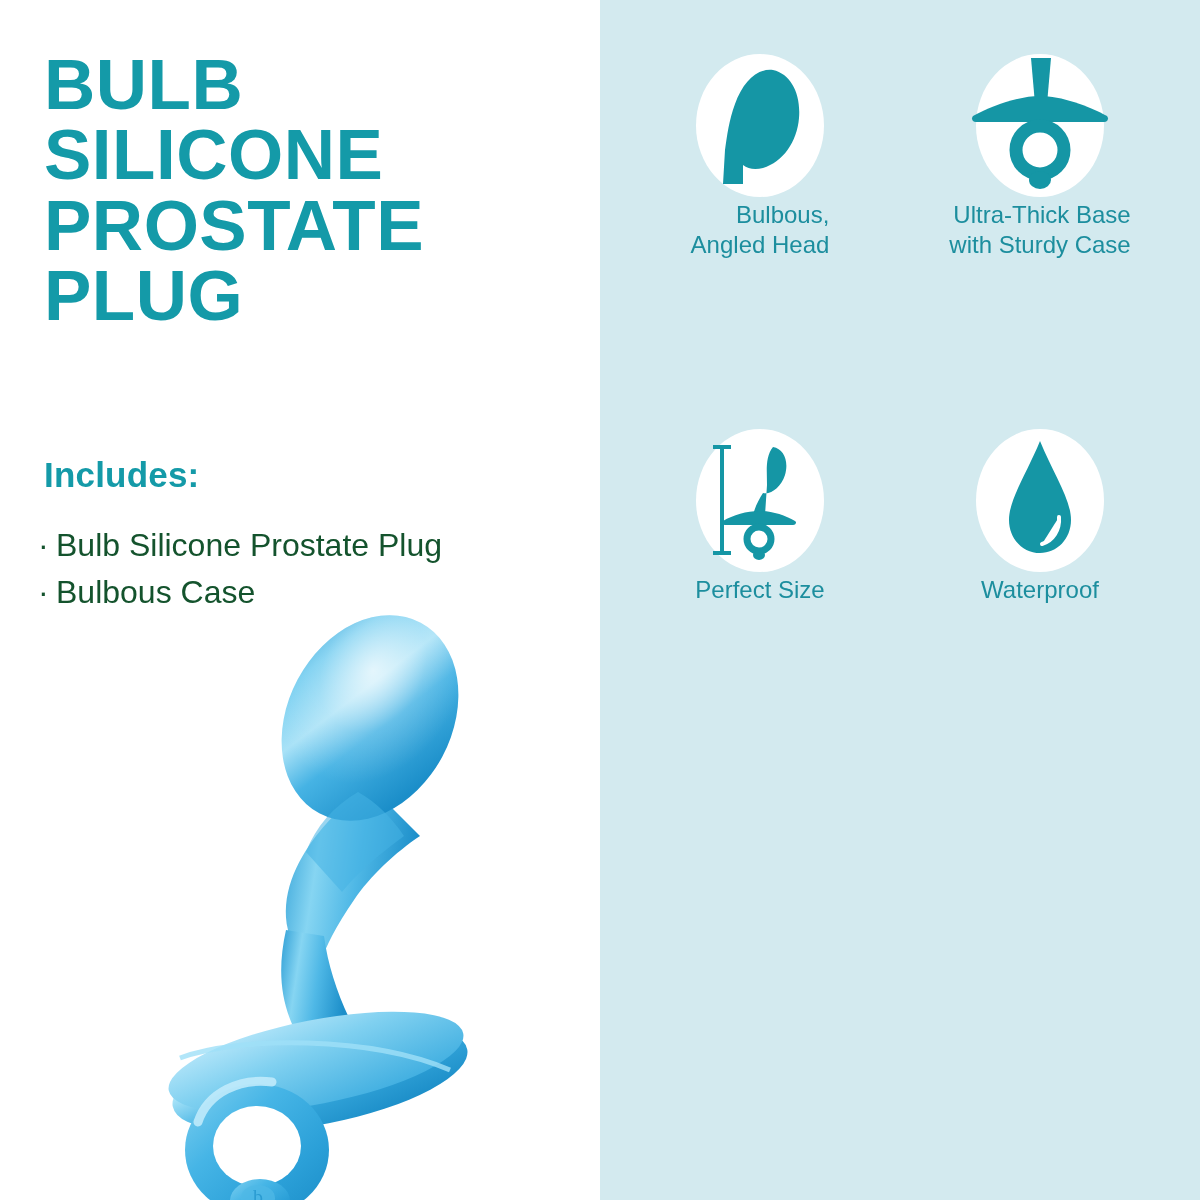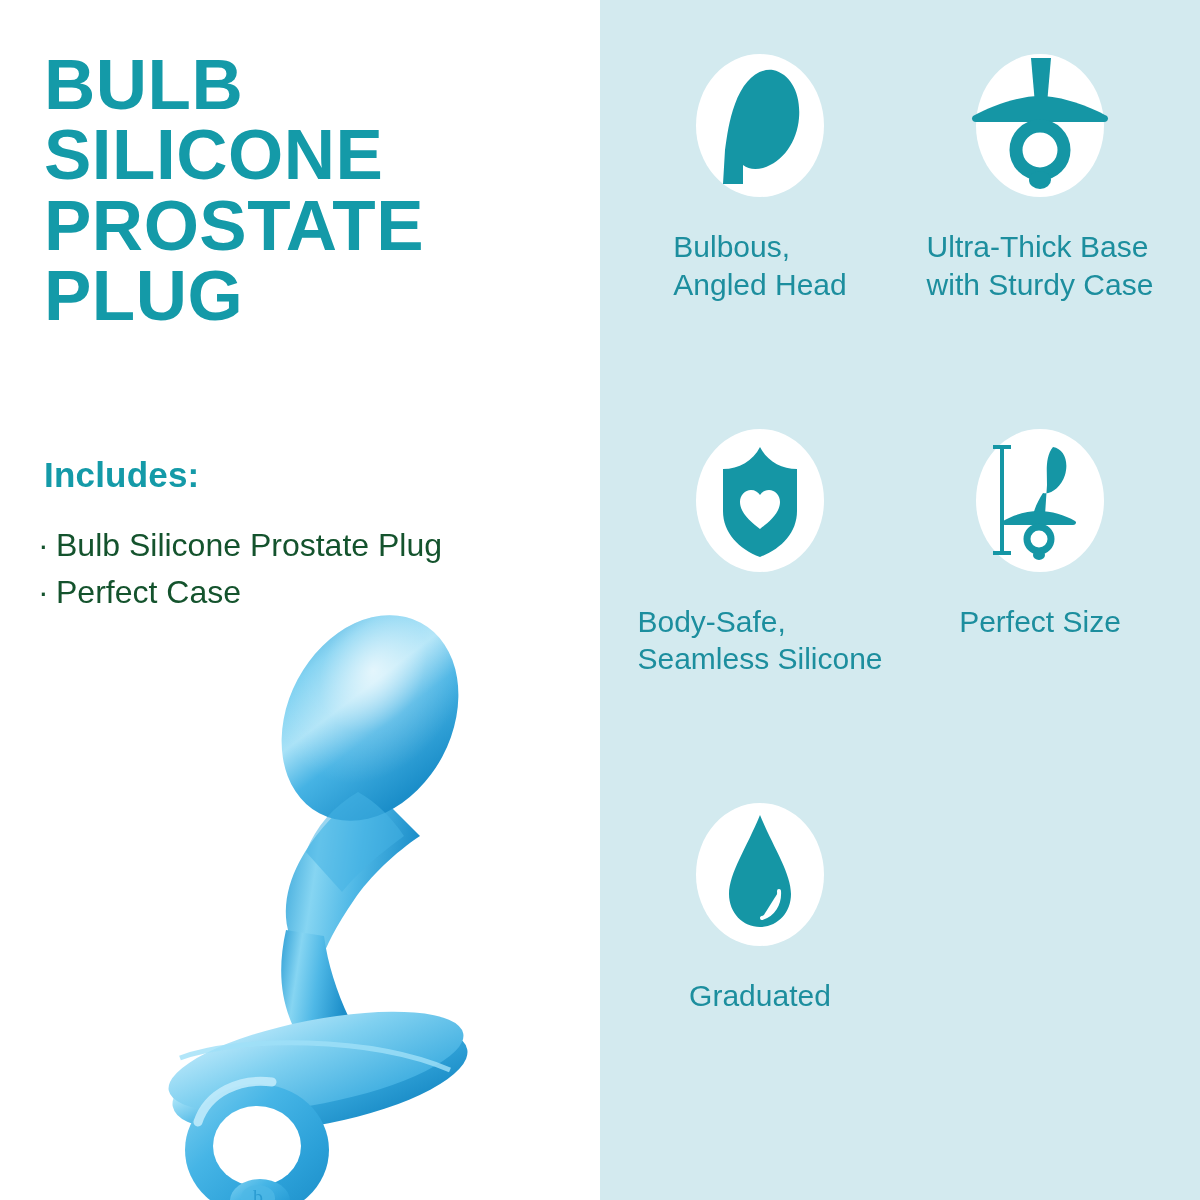--- a/index.html
+++ b/index.html
@@ -96,24 +96,24 @@
     width:128px; height:143px;
     border-radius:50%;
     background:#ffffff;
   }
   .feature-icon-wrap svg {
     position:relative;
     width:150px; height:150px;
     display:block;
   }
   .feature-label {
-    margin-top:28px;
-    text-align:left;
+    margin-top:0;
+    text-align:right;
     color:#1c8e9e;
-    font-size:30px;
+    font-size:24px;
     line-height:1.25;
     font-weight:400;
     white-space:pre-line;
   }
 
   
   .tl { fill:#1596a5; }
   .tl-stroke { stroke:#1596a5; fill:none; }
   .wht { fill:#ffffff; }
 </style>
@@ -123,21 +123,21 @@
 <div class="page">
 
   <div class="left-panel">
 
     <h1 class="product-title">BULB SILICONE PROSTATE PLUG</h1>
 
     <div class="includes-heading">Includes:</div>
 
     <ul class="includes-list">
       <li><span class="bullet">·</span><span>Bulb Silicone Prostate Plug</span></li>
-      <li><span class="bullet">·</span><span>Perfect Case</span></li>
+      <li><span class="bullet">·</span><span>Bulbous Case</span></li>
     </ul>
 
     <div class="product-photo">
       <svg viewBox="0 0 400 600" xmlns="http://www.w3.org/2000/svg" aria-hidden="true">
         <defs>
           <linearGradient id="bulbG" x1="0" y1="0" x2="1" y2="0.6">
             <stop offset="0%" stop-color="#2f9fd6"></stop>
             <stop offset="22%" stop-color="#73cdf0"></stop>
             <stop offset="46%" stop-color="#a9e2f7"></stop>
             <stop offset="66%" stop-color="#46b3e4"></stop>
@@ -251,43 +251,20 @@
             <circle class="tl-stroke" cx="75" cy="100" r="24" stroke-width="13"></circle>
 
             <ellipse class="tl" cx="75" cy="130" rx="11" ry="9"></ellipse>
           </svg>
         </div>
         <div class="feature-label">Ultra-Thick Base
 with Sturdy Case</div>
       </div>
 
 
-      <div class="feature-cell">
-        <div class="feature-icon-wrap">
-          <div class="icon-disc"></div>
-          <svg viewBox="0 0 150 150">
-            <path class="tl" d="M75 22
-                     C 82 36, 96 44, 112 44
-                     L 112 86
-                     C 112 108, 96 124, 75 132
-                     C 54 124, 38 108, 38 86
-                     L 38 44
-                     C 54 44, 68 36, 75 22 Z"></path>
-            <path class="wht" d="M75 104
-                     C 66 97, 55 88, 55 77
-                     C 55 70, 60 65, 66 65
-                     C 70 65, 73 67, 75 70
-                     C 77 67, 80 65, 84 65
-                     C 90 65, 95 70, 95 77
-                     C 95 88, 84 97, 75 104 Z"></path>
-          </svg>
-        </div>
-        <div class="feature-label">Body-Safe,
-Seamless Silicone</div>
-      </div>
 
       <div class="feature-cell">
         <div class="feature-icon-wrap">
           <div class="icon-disc"></div>
           <svg viewBox="0 0 150 150">
 
             <line class="tl-stroke" x1="37" y1="22" x2="37" y2="128" stroke-width="4"></line>
             <line class="tl-stroke" x1="28" y1="22" x2="46" y2="22" stroke-width="4"></line>
             <line class="tl-stroke" x1="28" y1="128" x2="46" y2="128" stroke-width="4"></line>
 
@@ -316,18 +293,18 @@
           <svg viewBox="0 0 150 150">
             <path class="tl" d="M75 16
                      C 88 48, 106 74, 106 95
                      C 106 114, 92 128, 75 128
                      C 58 128, 44 114, 44 95
                      C 44 74, 62 48, 75 16 Z"></path>
             <path class="wht" d="M94 92
                      C 95 105, 88 116, 77 119" stroke="#ffffff" stroke-width="4" fill="none" stroke-linecap="round"></path>
           </svg>
         </div>
-        <div class="feature-label">Graduated</div>
+        <div class="feature-label">Waterproof</div>
       </div>
 
     </div>
   </div>
 </div>
 
 </body></html>

